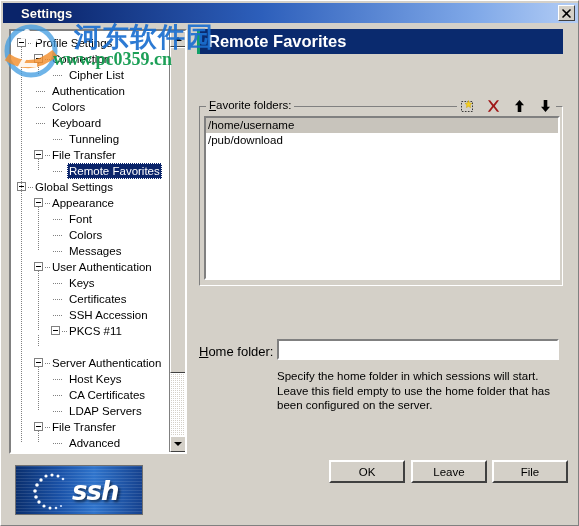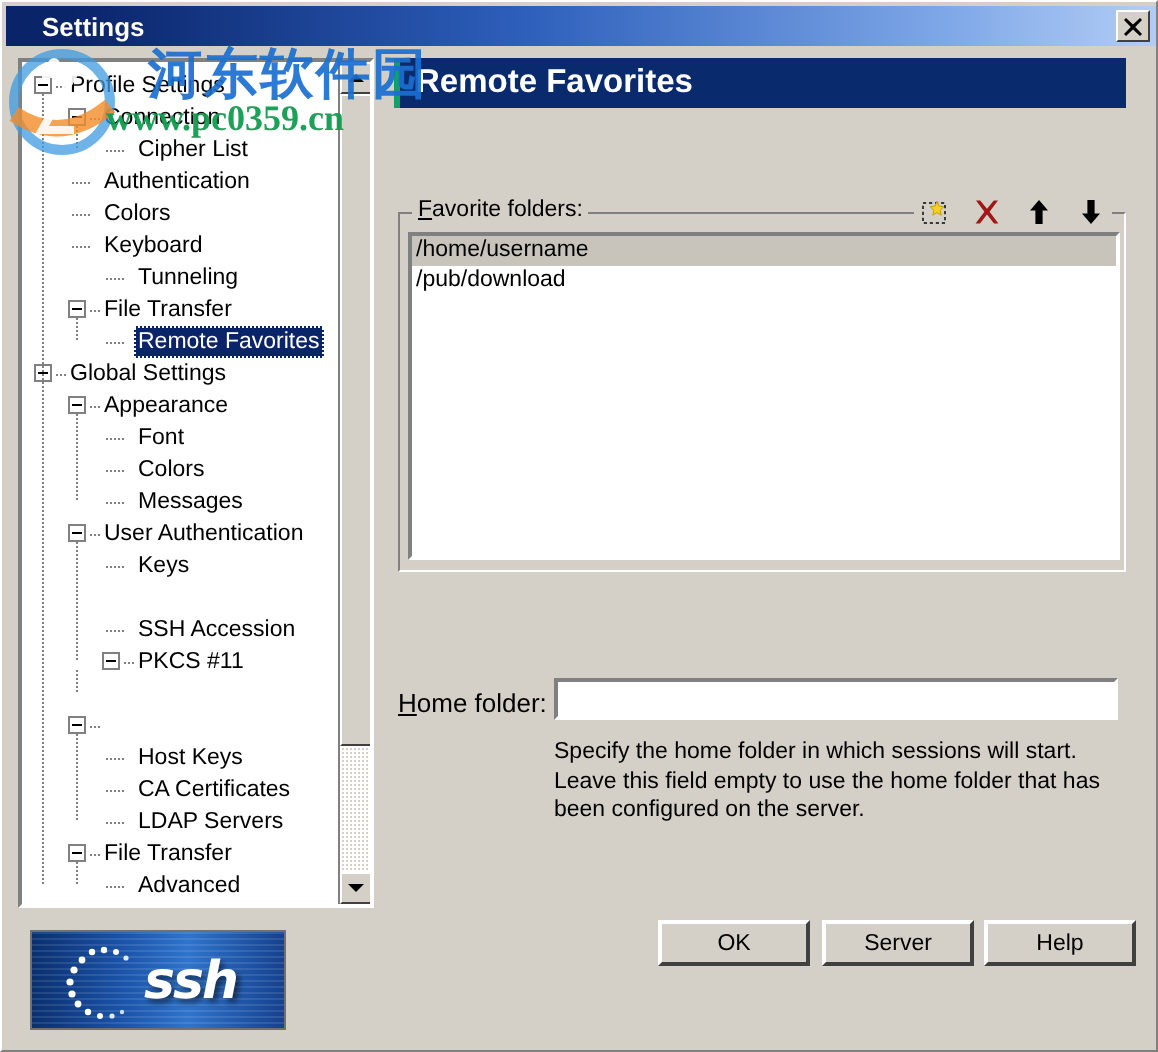--- a/index.html
+++ b/index.html
@@ -382,32 +382,37 @@
         </div>
         <div class="tnode" style="top: 228px; position: absolute; left: 0px; width: 100%;">
           <span class="tbox" style="left: 23px; top: 3px;"></span>
           <span class="hline" style="left: 34px; top: 8px; width: 5px;"></span>
           <span class="tlabel" style="left: 39px;">User Authentication</span>
         </div>
         <div class="tnode" style="top: 244px; position: absolute; left: 0px; width: 100%;">
           <span class="hline" style="left: 42px; top: 8px; width: 10px;"></span>
           <span class="tlabel" style="left: 56px;">Keys</span>
         </div>
+        <div class="tnode" style="top: 260px; position: absolute; left: 0px; width: 100%;">
+          <span class="hline" style="left: 42px; top: 8px; width: 10px;"></span>
+          <span class="tlabel" style="left: 56px;">Certificates</span>
+        </div>
         <div class="tnode" style="top: 276px; position: absolute; left: 0px; width: 100%;">
           <span class="hline" style="left: 42px; top: 8px; width: 10px;"></span>
           <span class="tlabel" style="left: 56px;">SSH Accession</span>
         </div>
         <div class="tnode" style="top: 292px; position: absolute; left: 0px; width: 100%;">
           <span class="tbox" style="left: 40px; top: 3px;"></span>
           <span class="hline" style="left: 51px; top: 8px; width: 5px;"></span>
           <span class="tlabel" style="left: 56px;">PKCS #11</span>
         </div>
         <div class="tnode" style="top: 324px; position: absolute; left: 0px; width: 100%;">
           <span class="tbox" style="left: 23px; top: 3px;"></span>
           <span class="hline" style="left: 34px; top: 8px; width: 5px;"></span>
+          <span class="tlabel" style="left: 39px;">Server Authentication</span>
         </div>
         <div class="tnode" style="top: 340px; position: absolute; left: 0px; width: 100%;">
           <span class="hline" style="left: 42px; top: 8px; width: 10px;"></span>
           <span class="tlabel" style="left: 56px;">Host Keys</span>
         </div>
         <div class="tnode" style="top: 356px; position: absolute; left: 0px; width: 100%;">
           <span class="hline" style="left: 42px; top: 8px; width: 10px;"></span>
           <span class="tlabel" style="left: 56px;">CA Certificates</span>
         </div>
         <div class="tnode" style="top: 372px; position: absolute; left: 0px; width: 100%;">
@@ -509,22 +514,22 @@
       <circle cx="9" cy="31" r="1.7" fill="#ffffff"></circle>
       <circle cx="14" cy="35" r="1.6" fill="#ffffff"></circle>
       <circle cx="20" cy="37" r="1.5" fill="#ffffff"></circle>
       <circle cx="26" cy="37" r="1.3" fill="#dfeaff"></circle>
       <circle cx="31" cy="35" r="1.1" fill="#cfe0ff"></circle>
     </svg>
     <div id="ssh-text">ssh</div>
   </div>
 
   <button id="btn-ok" class="dlg-btn">OK</button>
-  <button id="btn-cancel" class="dlg-btn">Server</button>
-  <button id="btn-help" class="dlg-btn">Help</button>
+  <button id="btn-cancel" class="dlg-btn">Leave</button>
+  <button id="btn-help" class="dlg-btn">File</button>
 
   <div id="watermark">
     <svg id="wm-logo" viewBox="0 0 56 56">
       <circle cx="28" cy="28" r="24" fill="none" stroke="#3f9be0" stroke-width="5" opacity="0.75"></circle>
       <path d="M4 34 Q28 50 52 30" fill="none" stroke="#f28c28" stroke-width="8" opacity="0.8"></path>
       <path d="M18 14 L34 14 L18 42 L34 42" fill="none" stroke="#ffffff" stroke-width="4" opacity="0.9"></path>
       <circle cx="24" cy="9" r="3" fill="#ffffff" opacity="0.9"></circle>
     </svg>
     <div id="wm-cn">河东软件园</div>
     <div id="wm-url">www.pc0359.cn</div>

